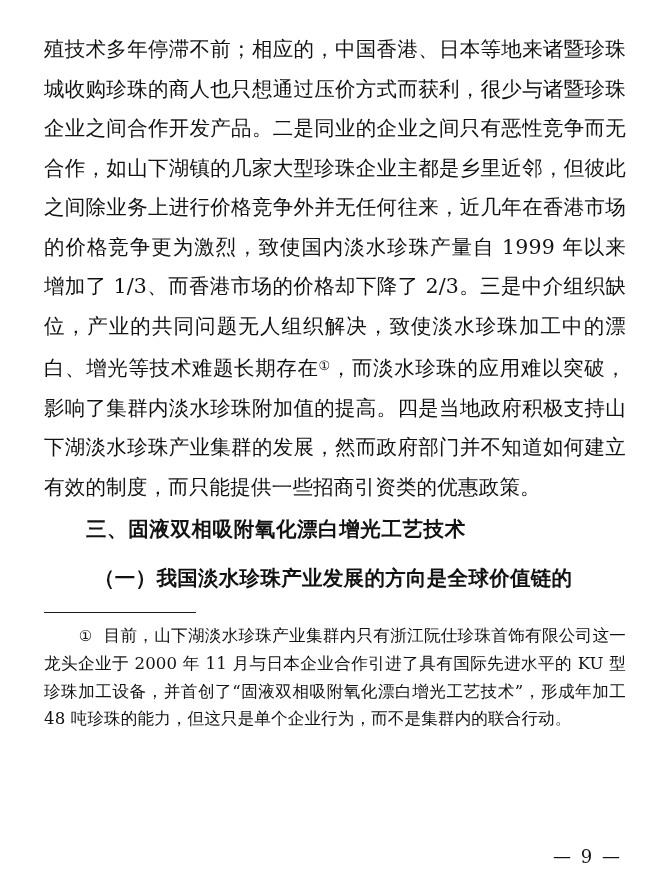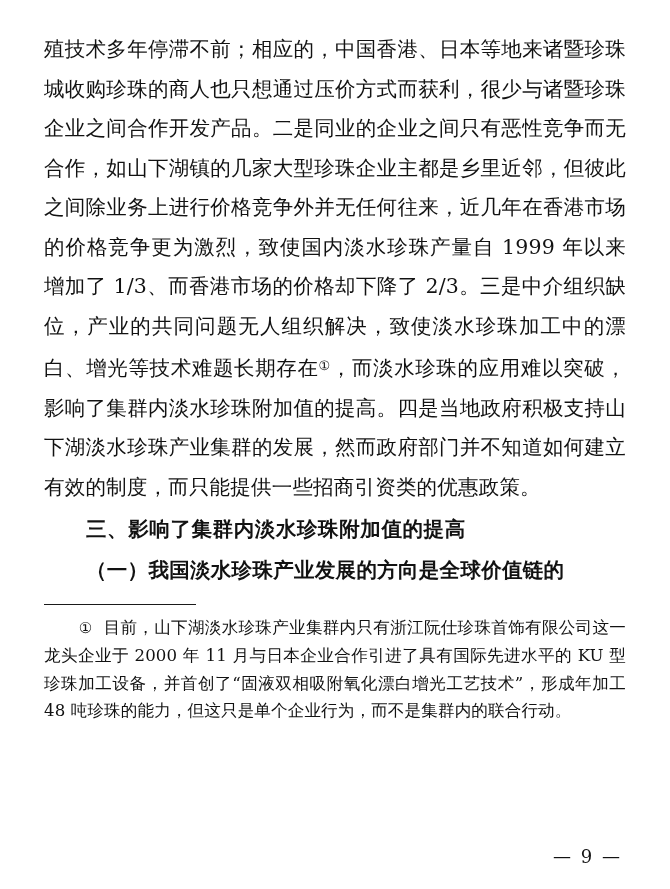--- a/index.html
+++ b/index.html
@@ -42,21 +42,21 @@
     font-weight: bold;
     text-indent: 2.05em;
     margin: 2px 0 0 0;
     letter-spacing: 0.6px;
   }
   .subheading {
     font-size: 20.5px;
     line-height: 41px;
     font-weight: bold;
     text-indent: 2.05em;
-    margin: 0;
+    margin: 8px;
     letter-spacing: 0.3px;
   }
   .footnote-rule {
     width: 152px;
     height: 0;
     border-top: 1.4px solid #1a1a1a;
     margin: 13px 0 9px 0;
   }
   .footnote {
     font-size: 16.6px;
@@ -85,21 +85,21 @@
 </style>
 </head>
 <body>
 
 <div class="page">
 
   <div class="body-text">
     <p class="para cont"><span>殖技术多年停滞不前；相应的，中国香港、日本等地来诸暨珍珠城收购珍珠的商人也只想通过压价方式而获利，很少与诸暨珍珠企业之间合作开发产品。二是同业的企业之间只有恶性竞争而无合作，如山下湖镇的几家大型珍珠企业主都是乡里近邻，但彼此之间除业务上进行价格竞争外并无任何往来，近几年在香港市场的价格竞争更为激烈，致使国内淡水珍珠产量自 1999 年以来增加了 1/3、而香港市场的价格却下降了 2/3。三是中介组织缺位，产业的共同问题无人组织解决，致使淡水珍珠加工中的漂白、增光等技术难题长期存在</span><sup class="fnref">①</sup><span>，而淡水珍珠的应用难以突破，影响了集群内淡水珍珠附加值的提高。四是当地政府积极支持山下湖淡水珍珠产业集群的发展，然而政府部门并不知道如何建立有效的制度，而只能提供一些招商引资类的优惠政策。</span></p>
   </div>
 
-  <h2 class="heading">三、影响了集群内淡水珍珠附加值的提高</h2>
+  <h2 class="heading">三、固液双相吸附氧化漂白增光工艺技术</h2>
 
   <h3 class="subheading">（一）我国淡水珍珠产业发展的方向是全球价值链的</h3>
 
   <div class="footnote-rule"></div>
 
   <p class="footnote"><span class="marker">①</span>&nbsp;&nbsp;<span>目前，山下湖淡水珍珠产业集群内只有浙江阮仕珍珠首饰有限公司这一龙头企业于 2000 年 11 月与日本企业合作引进了具有国际先进水平的 KU 型珍珠加工设备，并首创了“固液双相吸附氧化漂白增光工艺技术”，形成年加工 48 吨珍珠的能力，但这只是单个企业行为，而不是集群内的联合行动。</span></p>
 
   <div class="page-number">— 9 —</div>
 </div>
 

